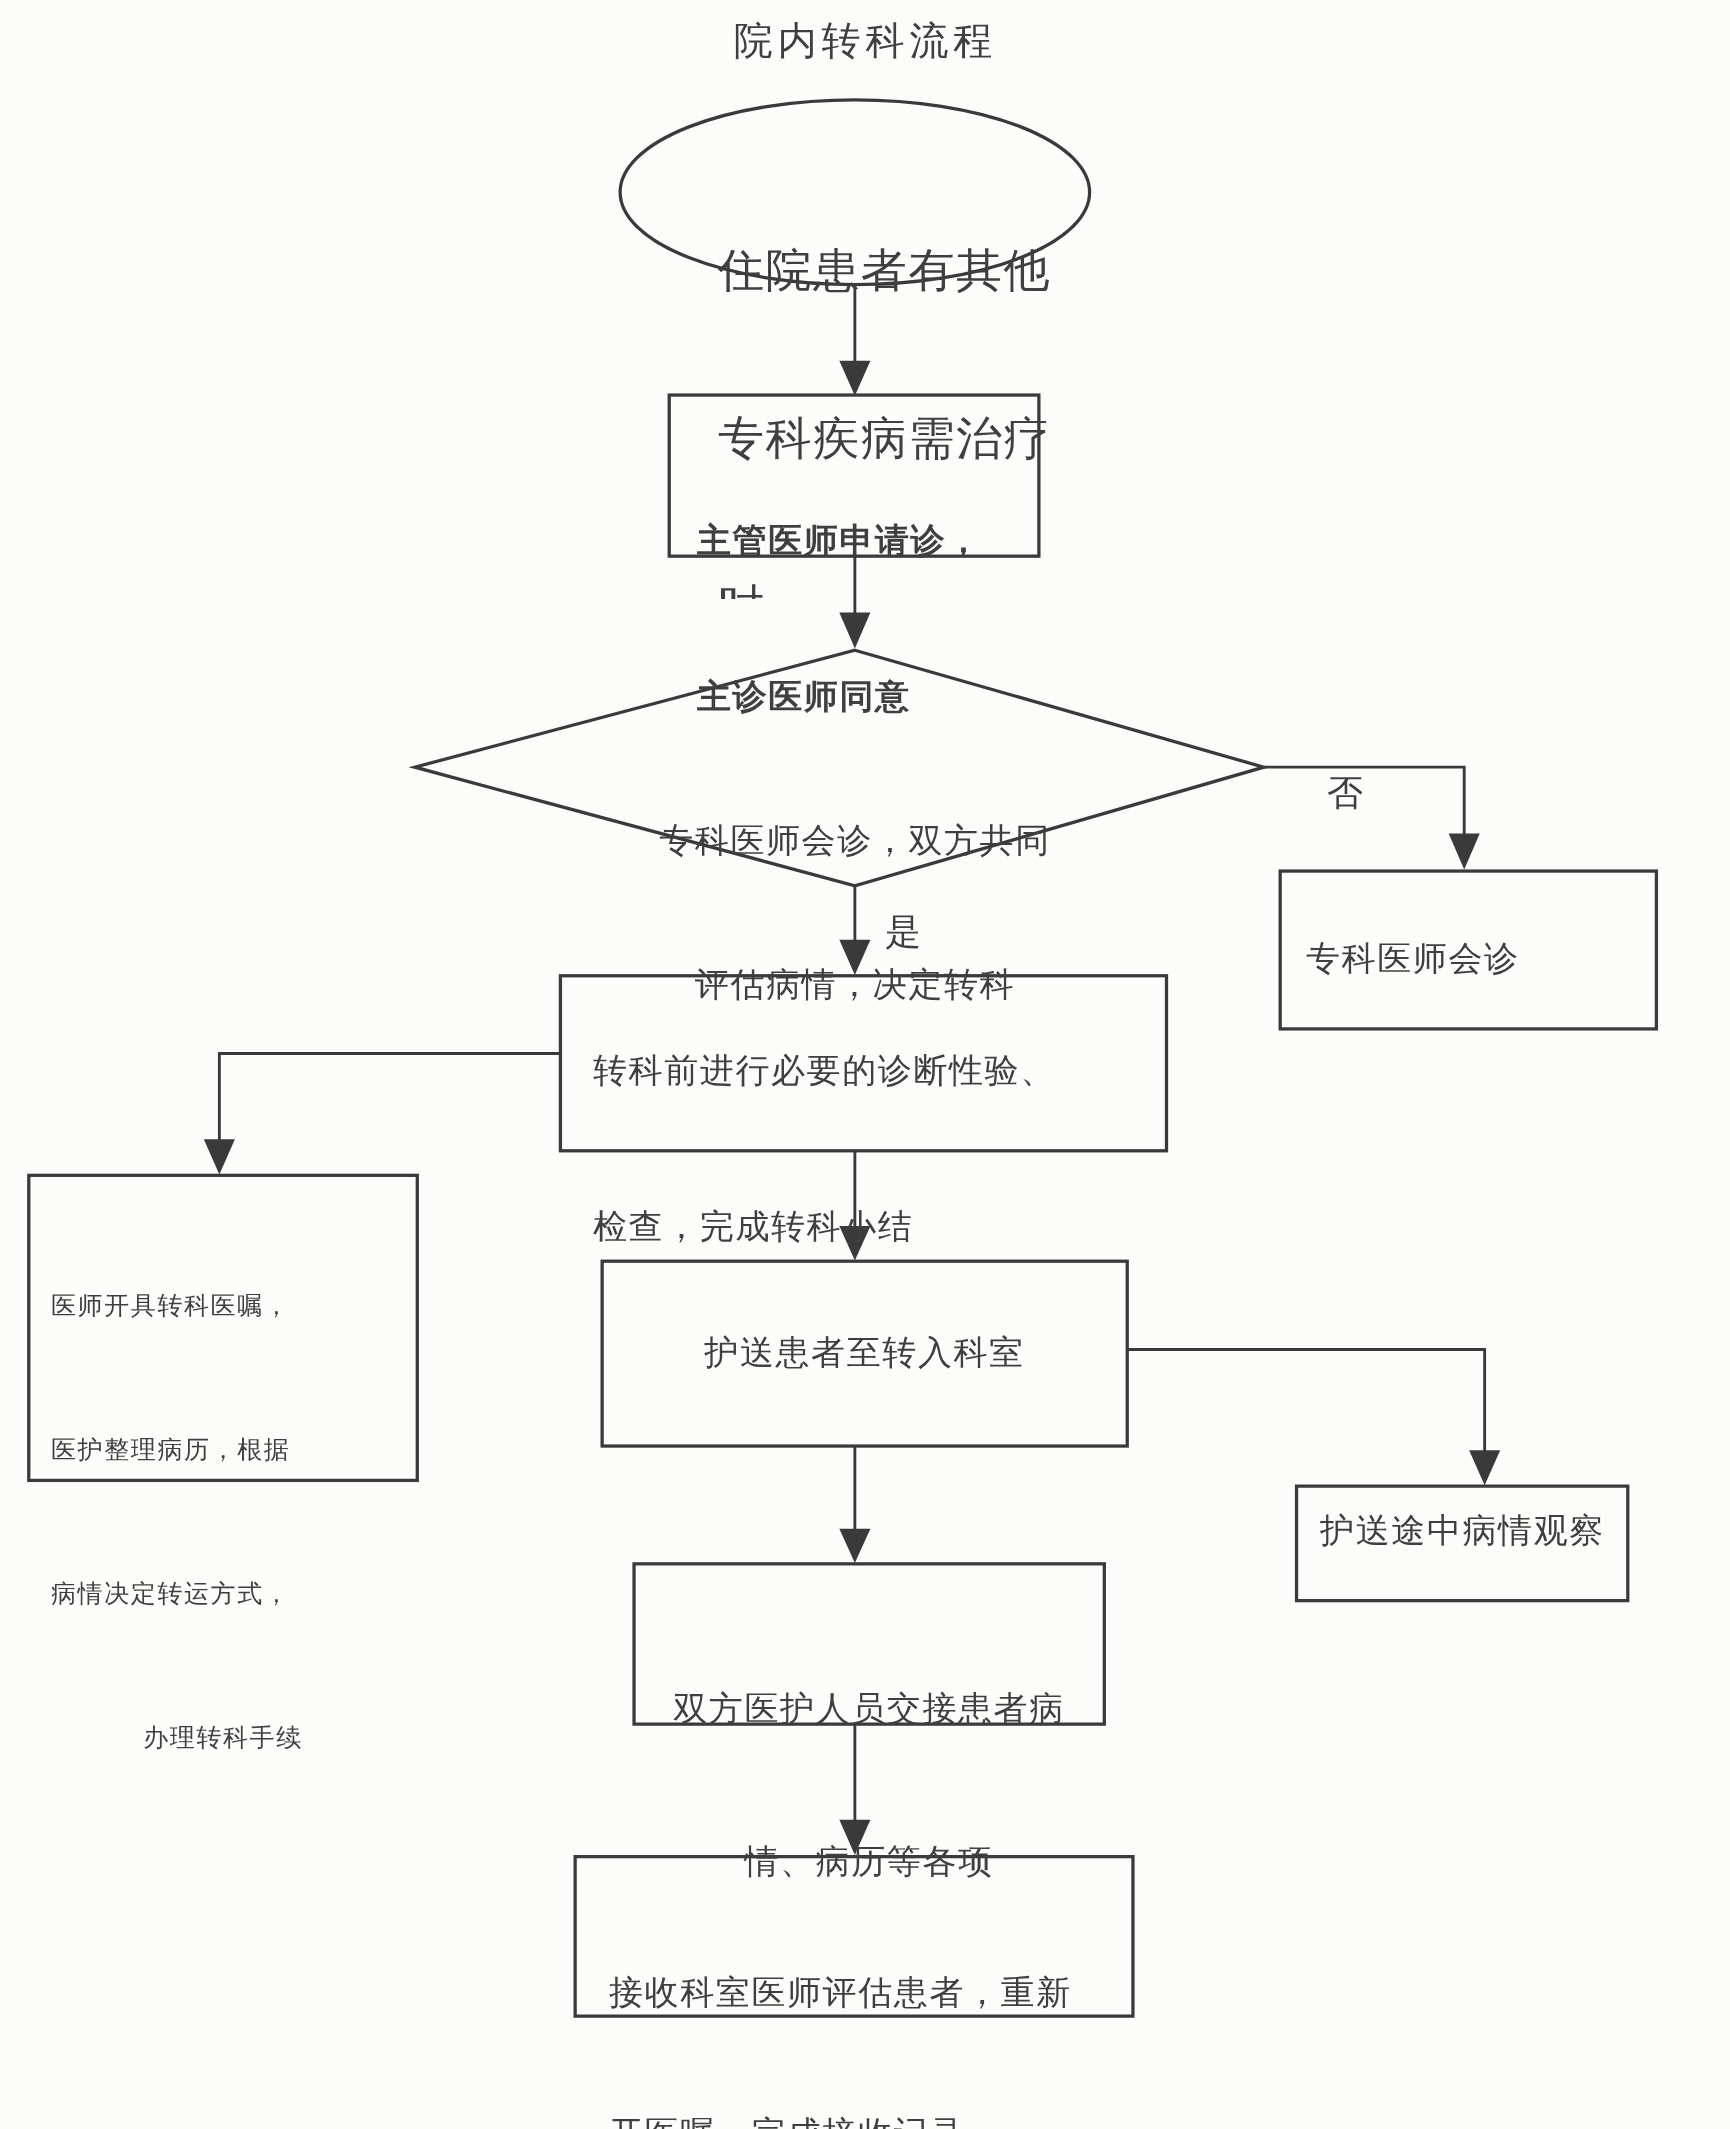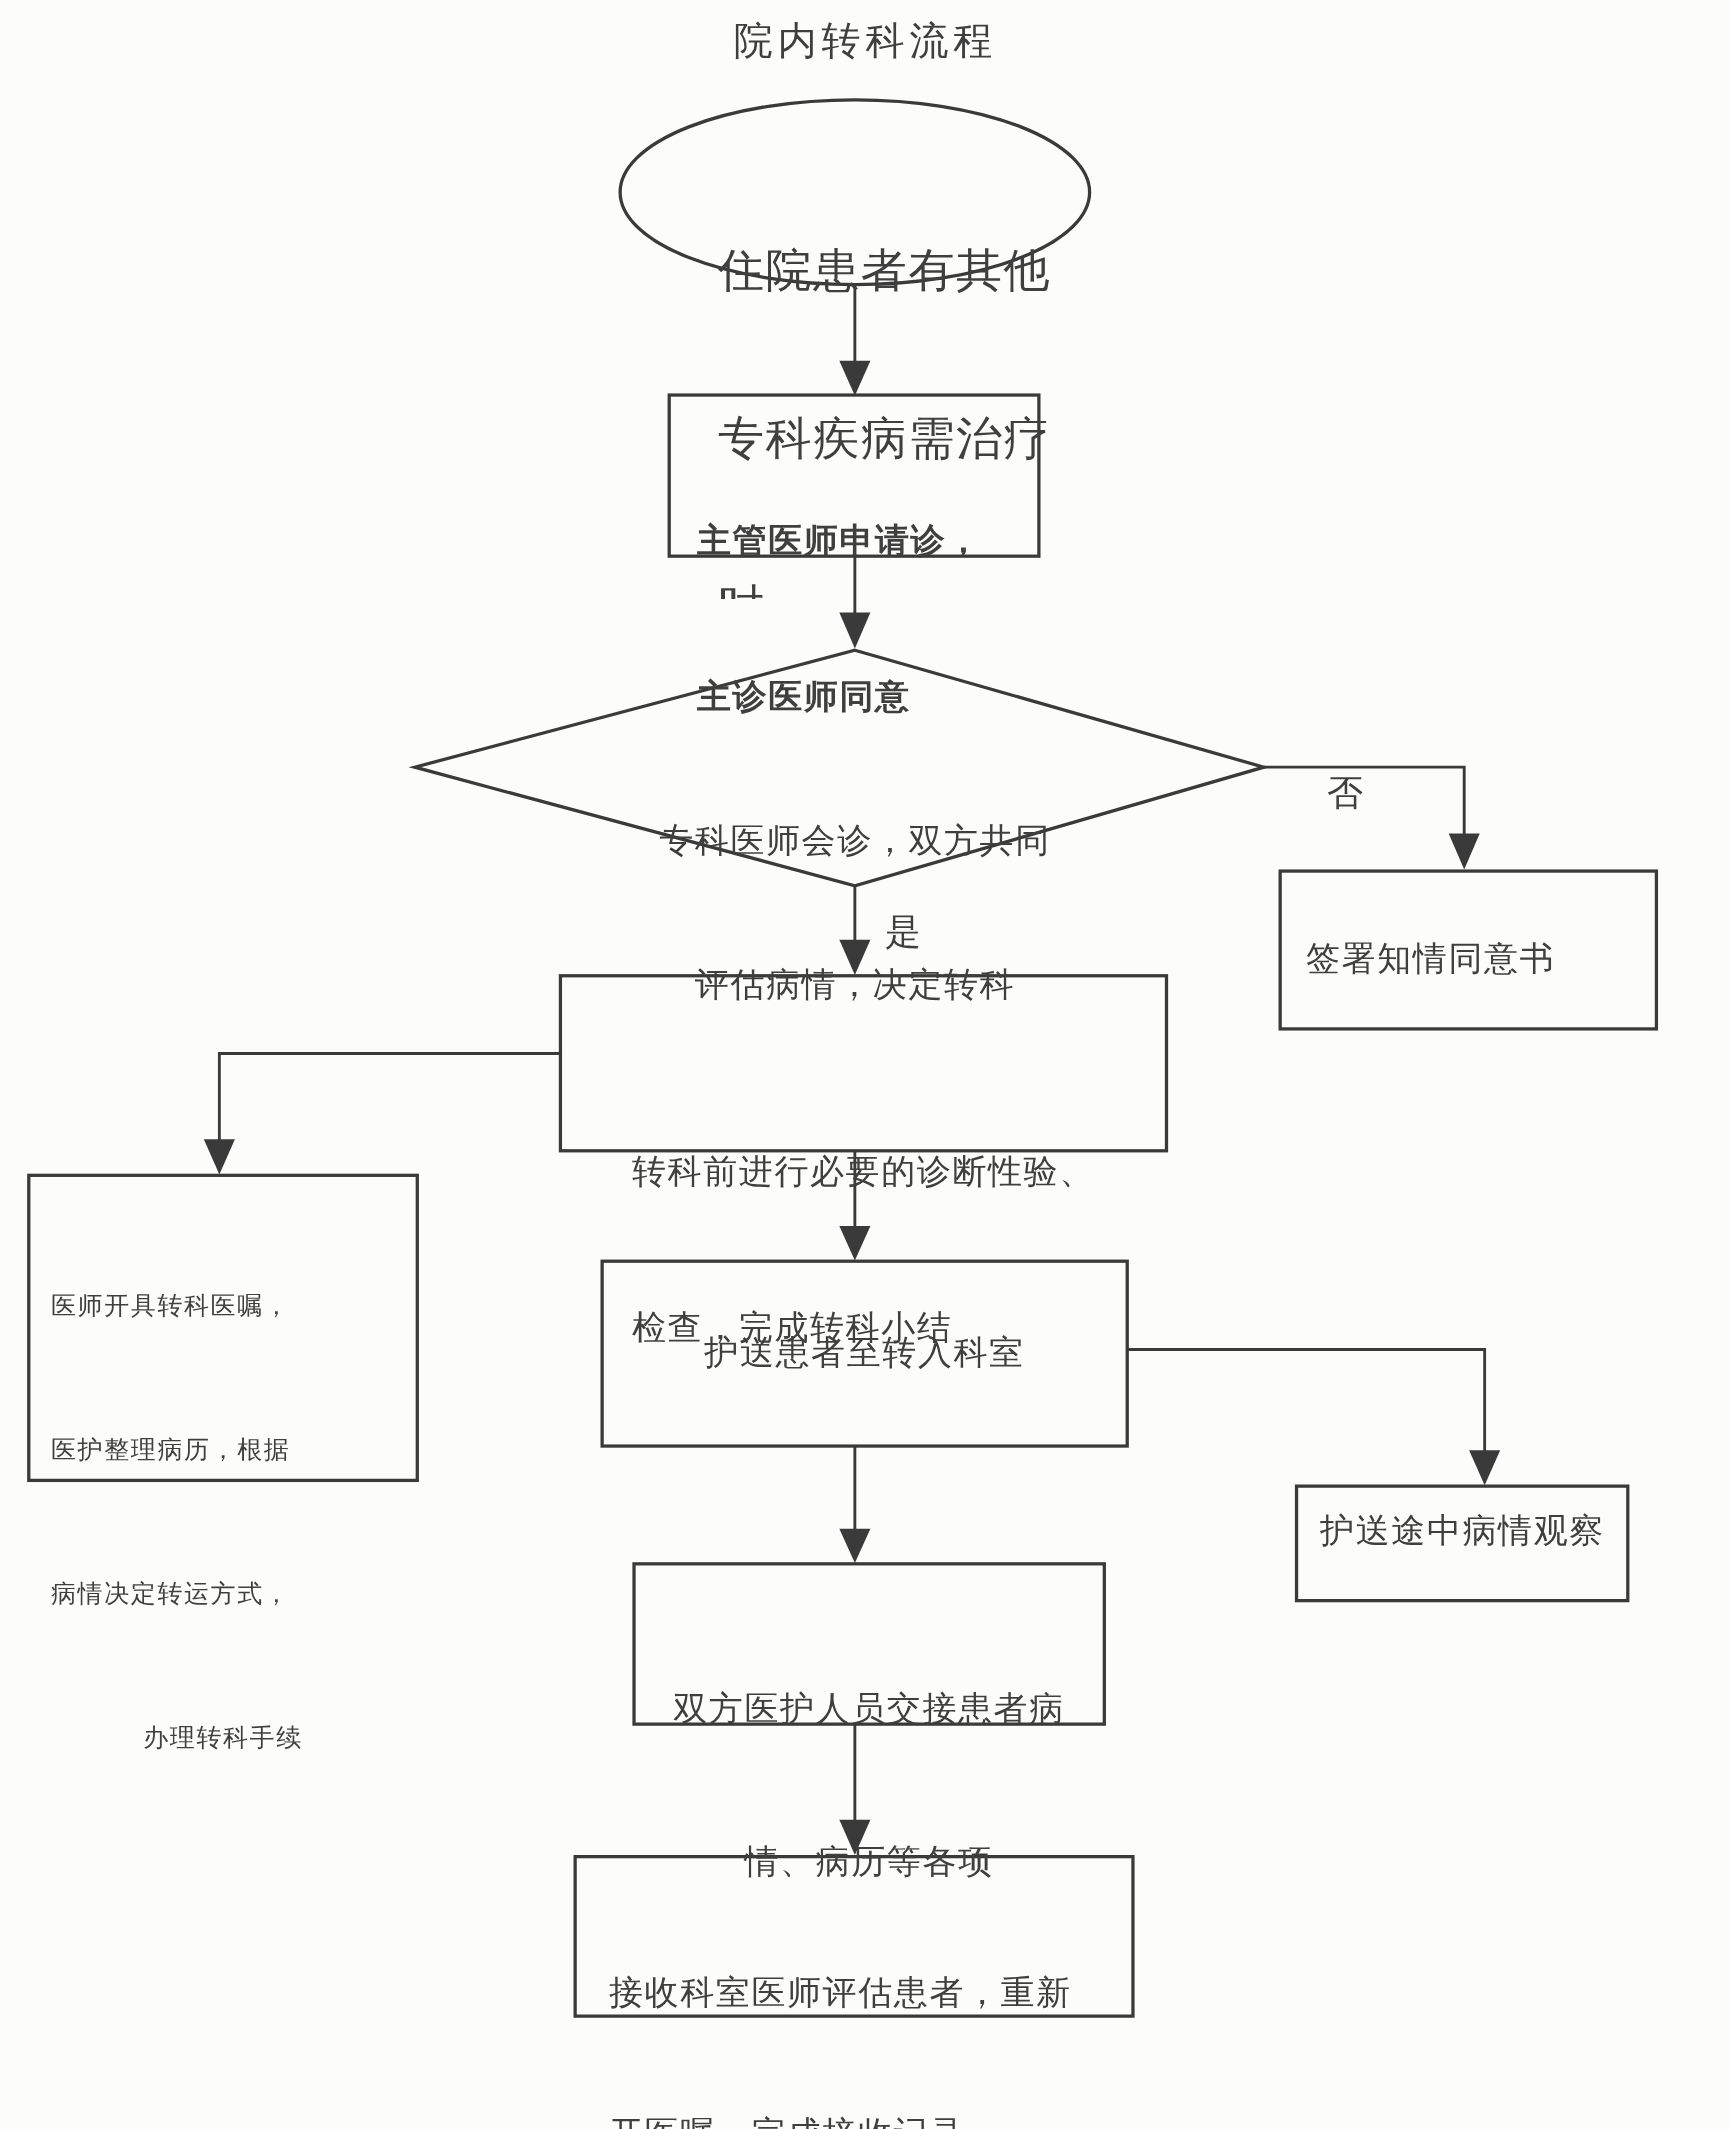--- a/index.html
+++ b/index.html
@@ -73,23 +73,23 @@
   </div>
 
   <div class="txt center" style="left:528px;top:721px;width:654px;line-height:48px;font-family:Liberation Serif, serif;">
     <div>专科医师会诊，双方共同</div>
     <div>评估病情，决定转科</div>
   </div>
 
   <div class="txt branch" style="left:1327px;top:767px;">否</div>
   <div class="txt branch" style="left:885px;top:906px;">是</div>
 
-  <div class="txt" style="left:1306px;top:933px;">签署知情同意书</div>
+  <div class="txt" style="left:1306px;top:933px;">专科医师会诊</div>
 
-  <div class="txt" style="left:593px;top:1042px;margin-left:39px;">
+  <div class="txt" style="left:593px;top:941px;">
     <div>转科前进行必要的诊断性验、</div>
     <div>检查，完成转科小结</div>
   </div>
 
   <div class="txt" style="left:51px;top:1186px;width:344px;font-size:25px;line-height:48px;">
     <div>医师开具转科医嘱，</div>
     <div>医护整理病历，根据</div>
     <div>病情决定转运方式，</div>
     <div class="center">办理转科手续</div>
   </div>

